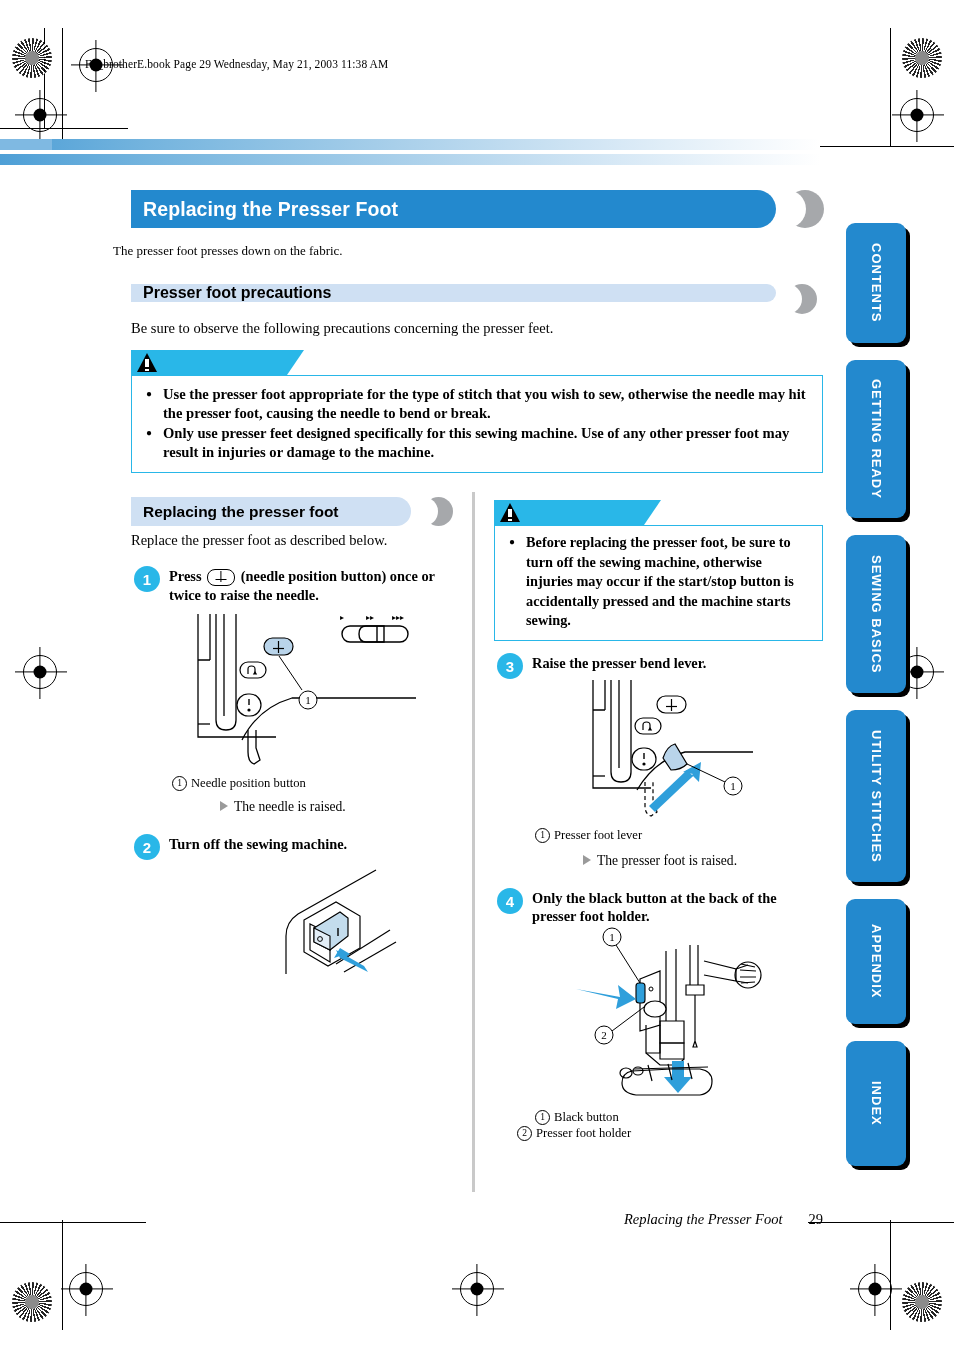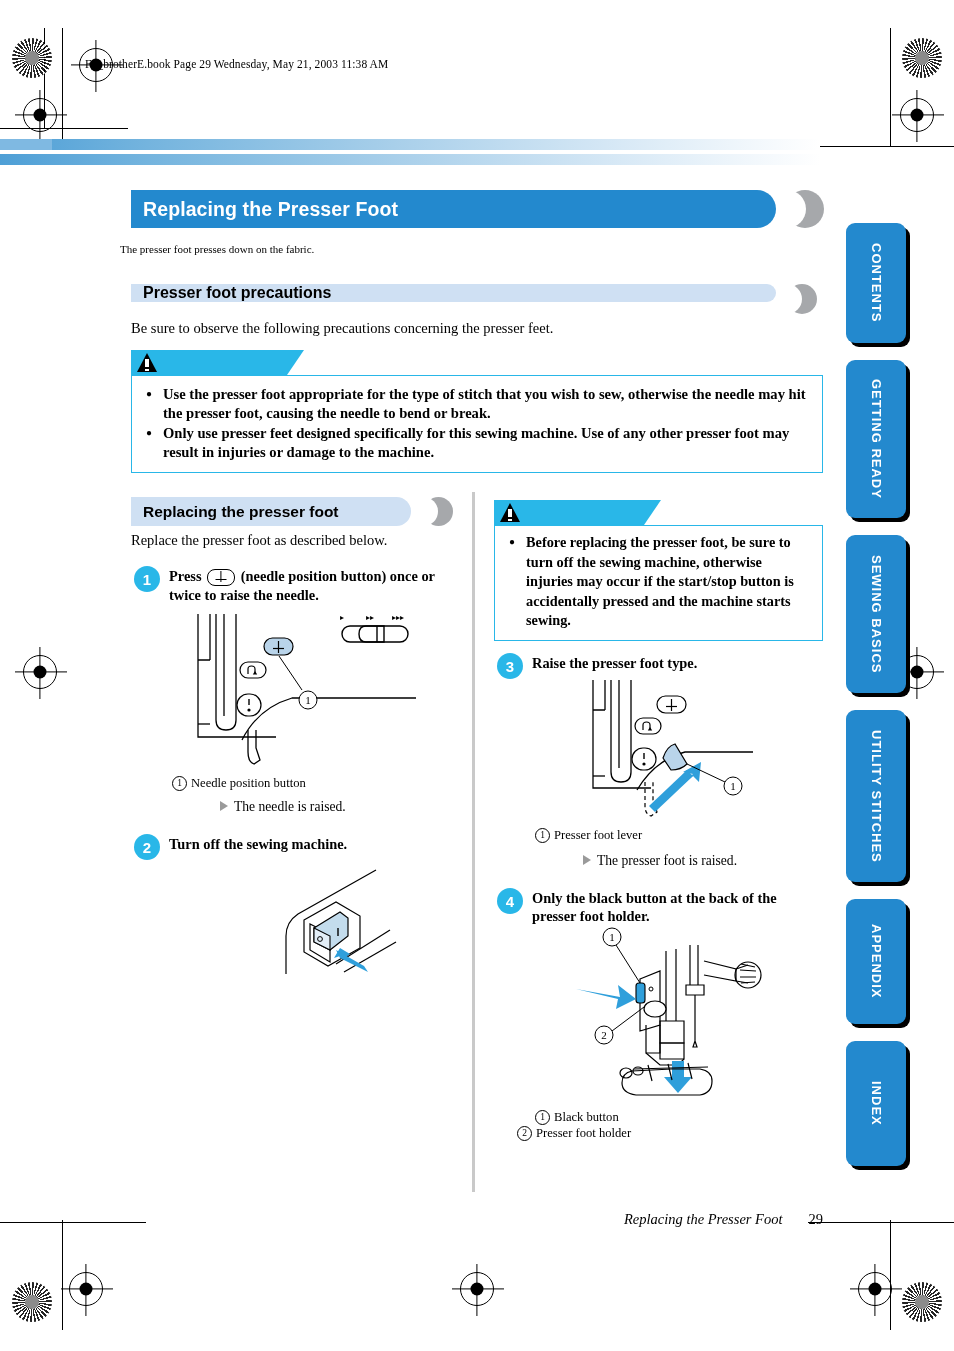--- a/index.html
+++ b/index.html
@@ -41,21 +41,21 @@
   .titlewrap{position:absolute;left:131px;top:190px;width:692px;height:38px;}
   .titlebar{position:absolute;left:0;top:0;width:645px;height:38px;background:#2389ce;
     border-radius:0 19px 19px 0;display:flex;align-items:center;}
   .titlebar span{color:#fff;font-family:"Liberation Sans",sans-serif;font-weight:bold;
     font-size:19.5px;margin-left:12px;letter-spacing:.1px;}
   .tail-gray{position:absolute;left:655px;top:0;width:38px;height:38px;border-radius:50%;
     background:#a6a8ab;}
   .tail-white{position:absolute;left:637px;top:0;width:38px;height:38px;border-radius:50%;
     background:#fff;}
 
-  .intro{position:absolute;left:120px;top:243px;font-size:11px;color:#000;}
+  .intro{position:absolute;left:113px;top:243px;font-size:13px;color:#000;}
 
   
   .sec2wrap{position:absolute;left:131px;top:284px;width:692px;height:30px;}
   .sec2bar{position:absolute;left:0;top:0;width:645px;height:18px;background:#cfe0f3;
     border-radius:0 15px 15px 0;display:flex;align-items:center;}
   .sec2bar span{color:#000;font-family:"Liberation Sans",sans-serif;font-weight:bold;
     font-size:16px;margin-left:12px;}
   .s2-gray{position:absolute;left:656px;top:0;width:30px;height:30px;border-radius:50%;background:#a6a8ab;}
   .s2-white{position:absolute;left:641px;top:0;width:30px;height:30px;border-radius:50%;background:#fff;}
 
@@ -340,21 +340,21 @@
     </div>
     <div class="cbody">
       <ul>
         <li>Before replacing the presser foot, be sure to turn off the sewing machine, otherwise injuries may occur if the start/stop button is accidentally pressed and the machine starts sewing.</li>
       </ul>
     </div>
   </div>
 
   <div class="step" style="left:497px;top:653px;width:320px;">
     <div class="stepnum">3</div>
-    <div class="steptext">Raise the presser foot type.</div>
+    <div class="steptext">Raise the presser bend lever.</div>
   </div>
 
   <div style="position:absolute;left:575px;top:678px;width:250px;height:140px;">
     <svg width="250" height="140" viewBox="0 0 250 140">
       <g fill="none" stroke="#000" stroke-width="1.3">
         <path d="M18 2 L18 110 L76 110"></path>
         <path d="M30 2 L30 32 M18 32 L30 32"></path>
         <path d="M18 98 L30 98"></path>
         <path d="M36 2 L36 94 Q36 104 46 104 Q56 104 56 94 L56 2"></path>
         <path d="M44 2 L44 90"></path>

